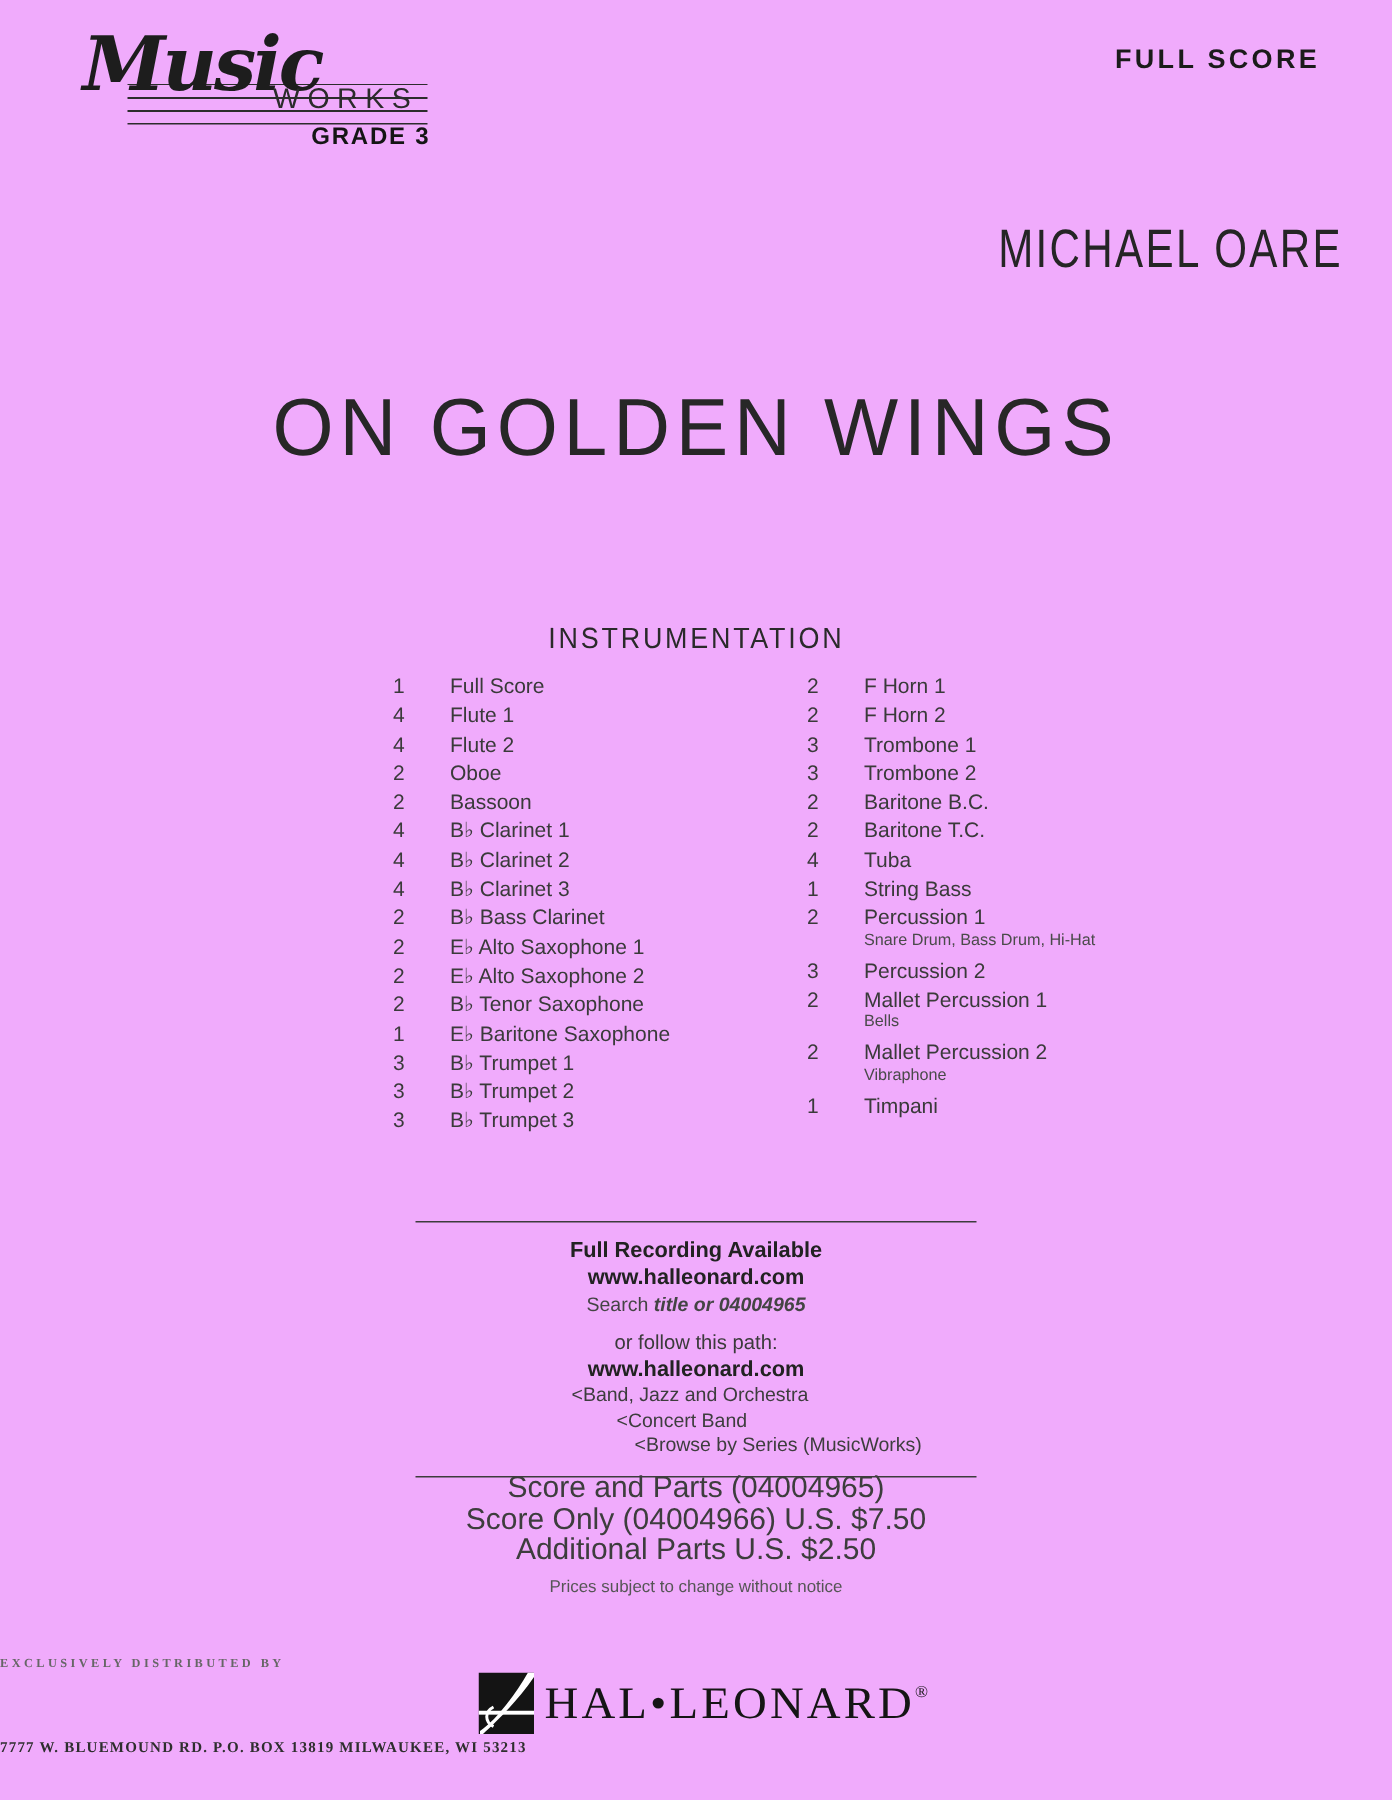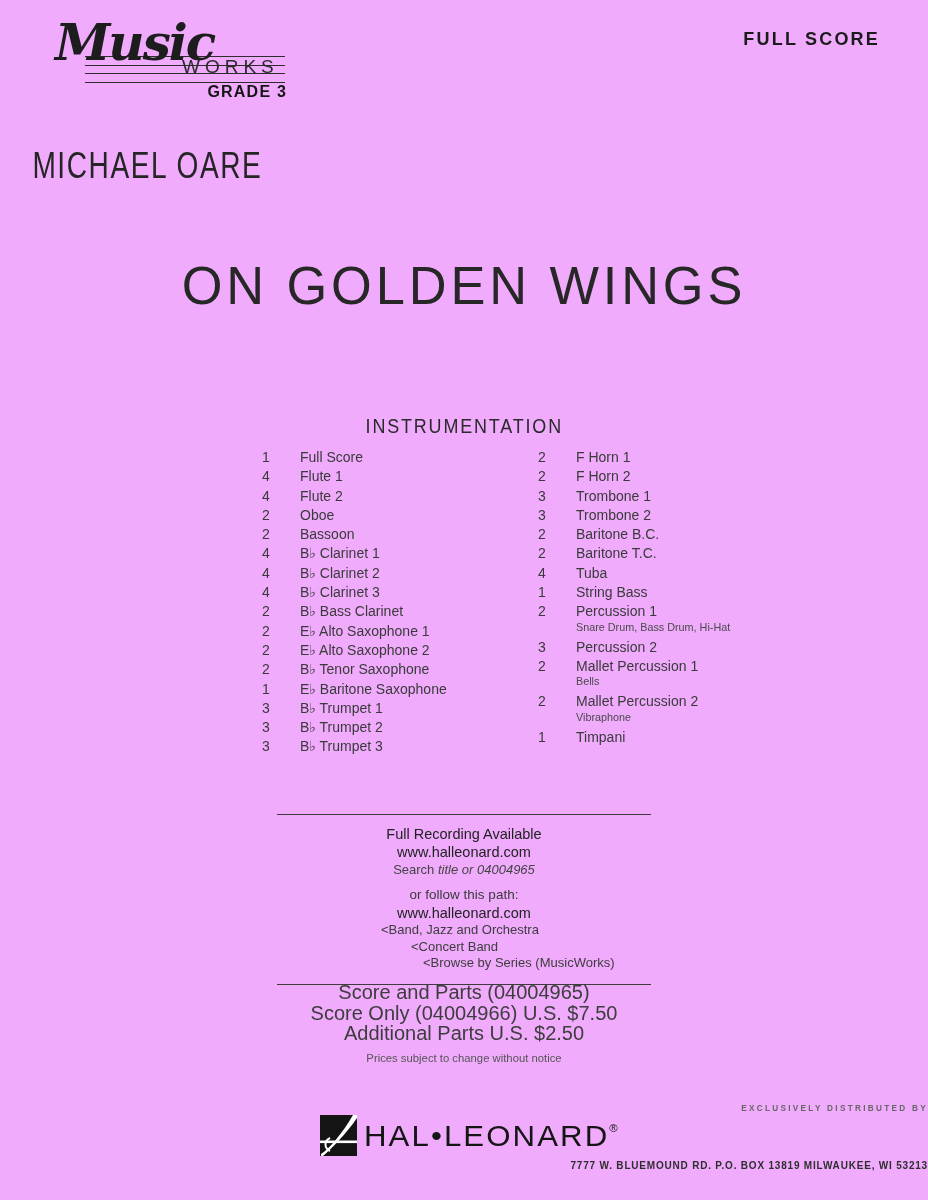--- a/index.html
+++ b/index.html
@@ -31,21 +31,21 @@
   }
   .brand-grade{
     position:absolute;right:0;top:60px;
     font-size:16px;font-weight:bold;letter-spacing:1.2px;color:#151515;line-height:1;
   }
   .corner-label{
     position:absolute;right:48px;top:30px;
     font-size:18px;font-weight:bold;letter-spacing:2.2px;color:#1b1b1b;line-height:1;
   }
   
-  .composer{position:absolute;left:0;right:0;top:148px;text-align:left;}
+  .composer{position:absolute;left:0;right:0;top:148px;text-align:right;}
   .composer span{
     display:inline-block;font-size:36px;letter-spacing:2px;color:#252525;
     transform:scaleX(0.78);transform-origin:center;line-height:1;
   }
   .commission{
     position:absolute;left:0;right:0;top:227px;text-align:center;
     font-style:italic;font-size:13.5px;line-height:16.8px;color:#333;
   }
   .main-title{position:absolute;left:0;right:0;top:256px;text-align:center;margin:0;}
   .main-title span{
@@ -66,32 +66,32 @@
   .qty{width:38px;flex:none;}
   .iname{flex:1;}
   .sub div{font-size:10.8px;line-height:12.5px;color:#4a4a4a;margin-top:1.5px;}
   .sub{display:block;margin-bottom:2px;}
   
   .rec-box{
     position:absolute;left:277px;top:814px;width:374px;
     border-top:1.4px solid #3c3c3c;border-bottom:1.4px solid #3c3c3c;
     padding:10px 0 12px;text-align:center;color:#3a3a3a;
   }
-  .rec-b{font-size:14.5px;font-weight:normal;color:#222;line-height:18px;}
+  .rec-b{font-size:14.5px;font-weight:bold;color:#222;line-height:18px;}
   .rec-search{font-size:13px;line-height:17px;color:#444;margin-bottom:8px;}
-  .rec-search .it{font-style:italic;}
+  .rec-search .it{font-style:italic;font-weight:bold;}
   .rec-path-intro{font-size:13.5px;line-height:18px;}
   .rec-paths{margin-left:104px;text-align:left;font-size:13px;line-height:16.5px;color:#3d3d3d;}
   .rec-paths .p2{margin-left:30px;}
   .rec-paths .p3{margin-left:42px;}
   
   .pricing{position:absolute;left:0;right:0;top:982px;text-align:center;font-size:20px;line-height:20.5px;color:#3d3d3d;}
   .notice{position:absolute;left:0;right:0;top:1052px;text-align:center;font-size:11.3px;color:#555;}
   
-  .footer{position:absolute;left:0;right:0;top:1104px;text-align:right;}
+  .footer{position:absolute;left:0;right:0;top:1104px;text-align:left;font-family:Liberation Serif, serif;}
   .distributed{font-size:8.2px;letter-spacing:2.3px;color:#666;font-weight:bold;}
   .hl-row{display:flex;justify-content:center;align-items:center;gap:7px;margin-top:2px;}
   .hl-mark{width:37px;height:41px;flex:none;}
   .hl-text{font-size:30px;letter-spacing:2px;color:#151515;line-height:1;transform:scaleX(1.04);transform-origin:left center;}
   .hl-reg{font-size:11px;vertical-align:14px;letter-spacing:0;}
   .address{font-size:10px;font-weight:bold;letter-spacing:0.8px;color:#2e2e2e;margin-top:4px;}
 </style>
 </head>
 <body>
 

